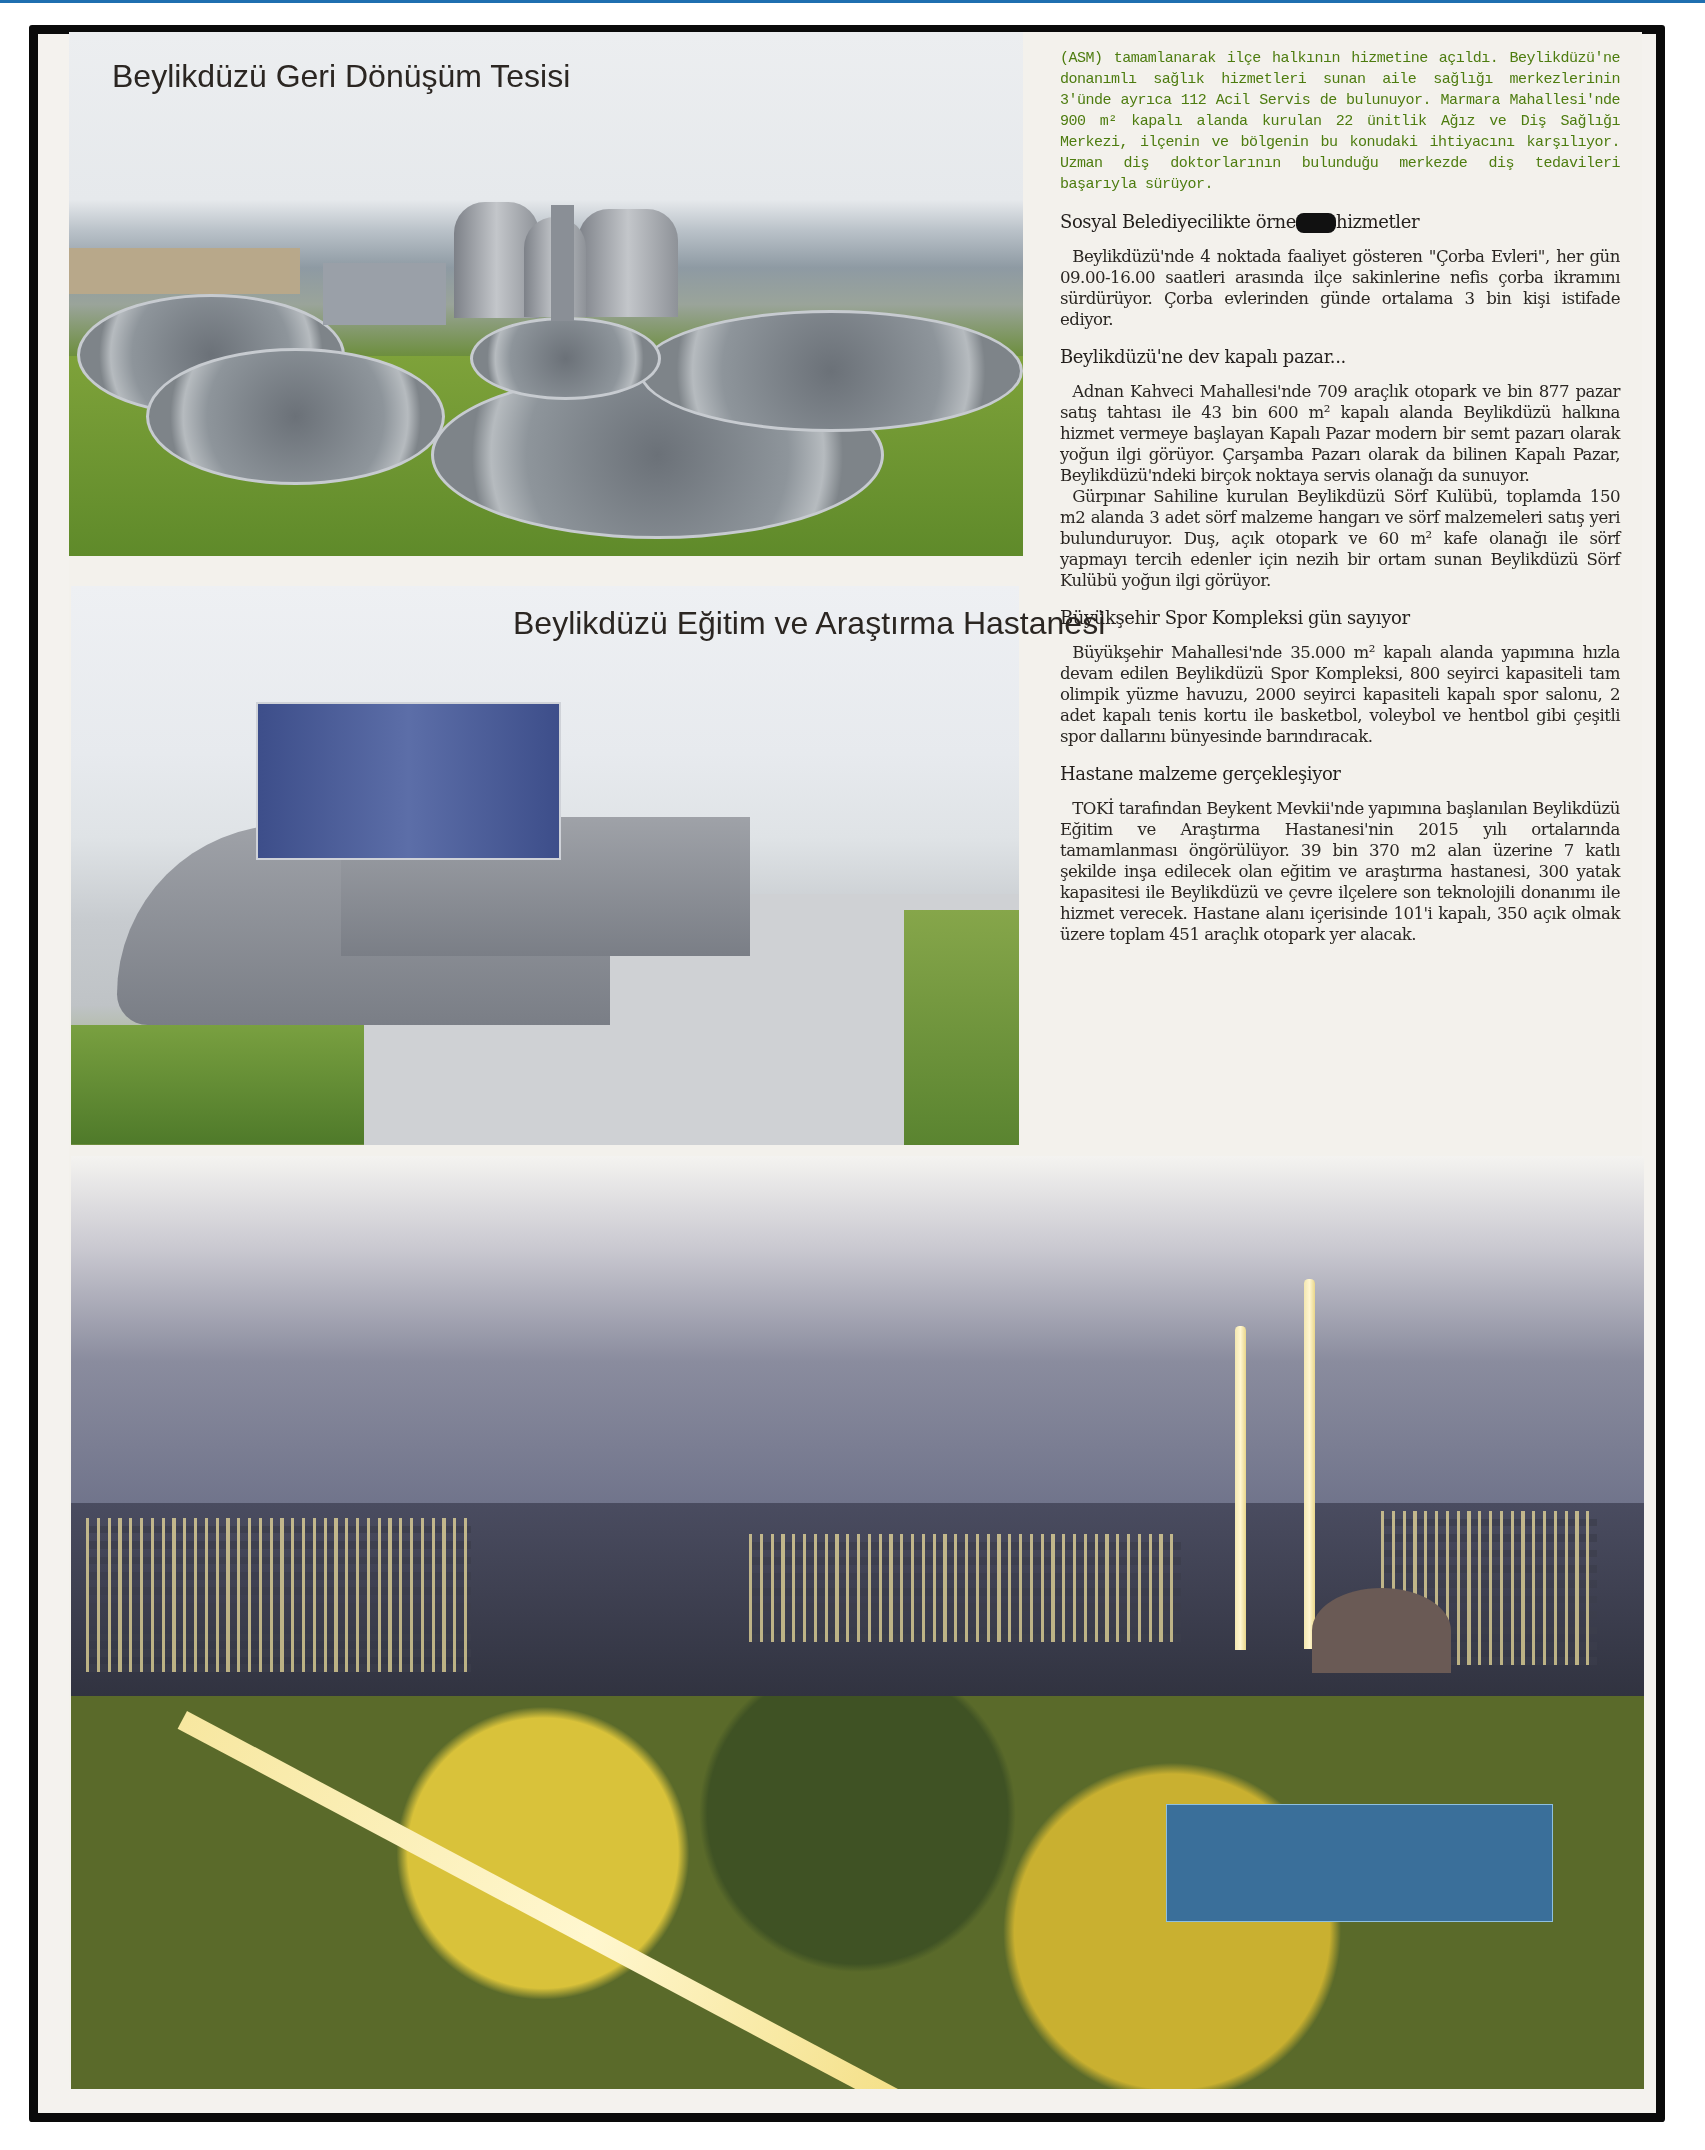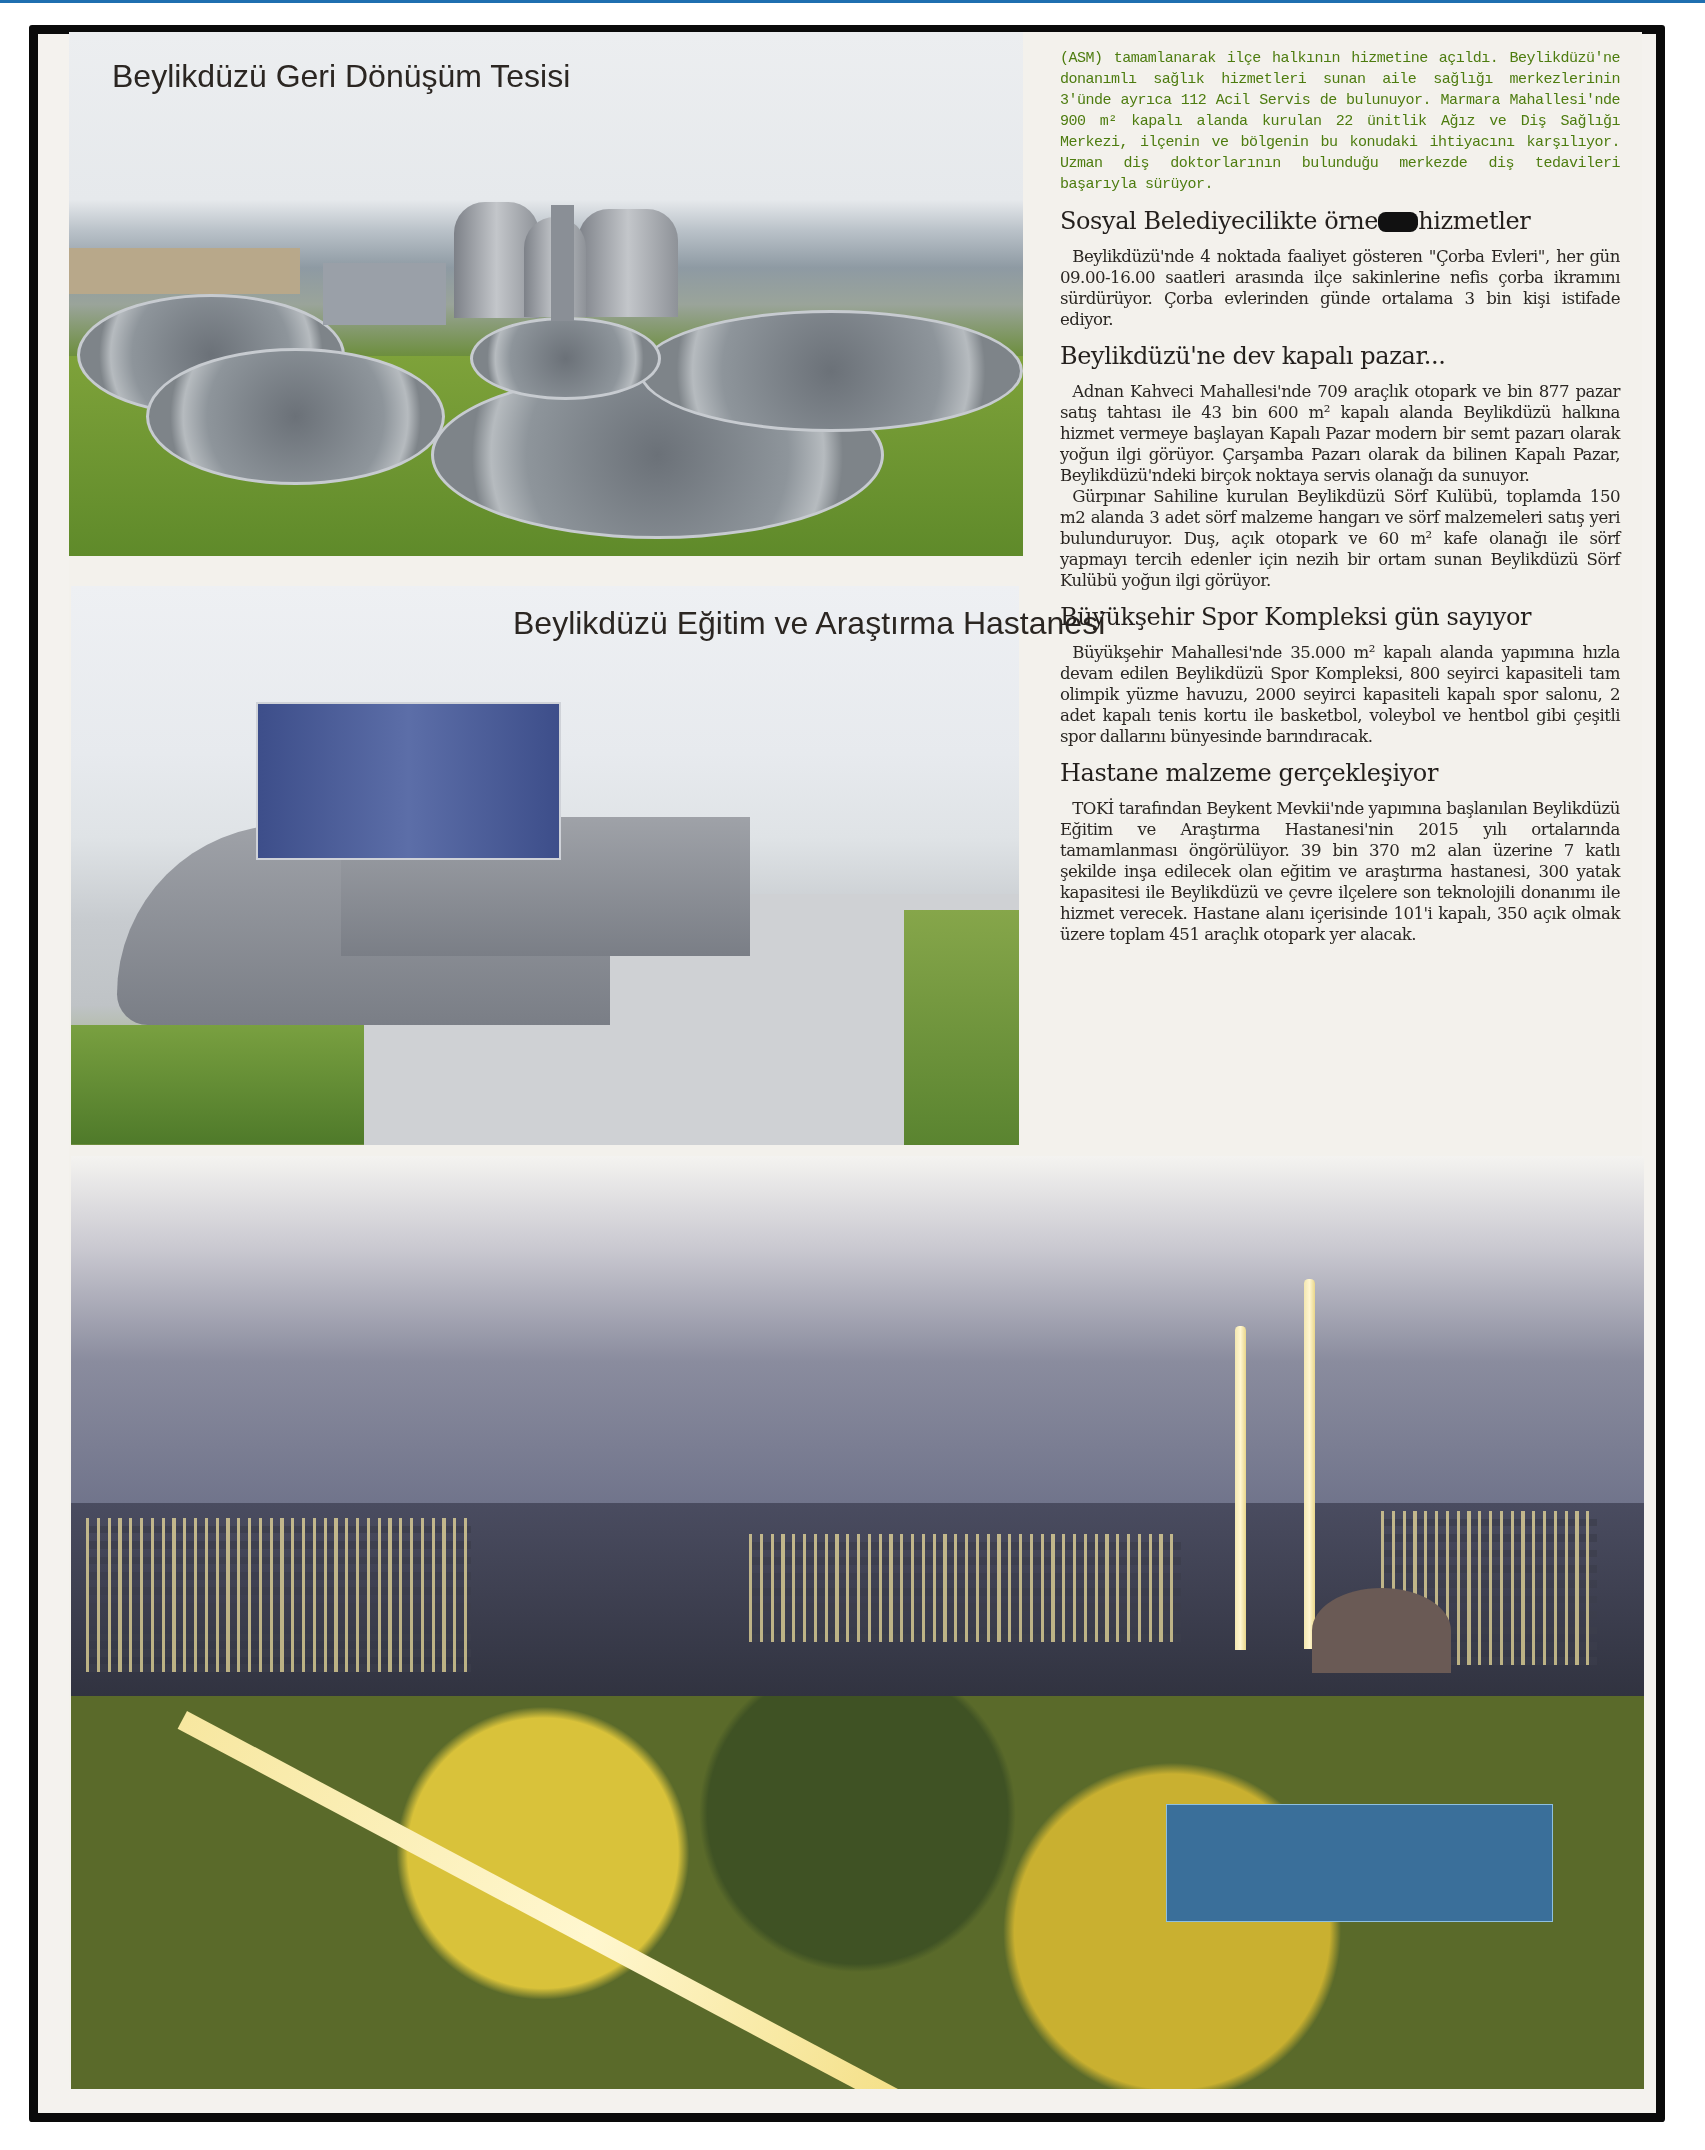--- a/index.html
+++ b/index.html
@@ -46,21 +46,21 @@
   .cap-hospital { left:513px; top:605px; }
 
   
   .column { position:absolute; left:1060px; top:48px; width:560px; }
   .lead {
     font-family:Liberation Mono, monospace; font-size:15px; line-height:21px; text-align:justify;
     color:#4d7c0f; margin:0; letter-spacing:-0.5px;
   }
   .section { margin:0; }
   .section h2 {
-    font-family:"DejaVu Serif", serif; font-weight:normal; font-size:24px; line-height:31px;
+    font-family:"DejaVu Serif", serif; font-weight:normal; font-size:18px; line-height:31px;
     margin:10.8px 0 9.3px 0; color:#231f1c; letter-spacing:-0.4px; white-space:nowrap;
   }
   .section p {
     font-family:"DejaVu Serif", serif; font-size:16.6px; line-height:21px; text-align:justify;
     margin:0; text-indent:12.3px; letter-spacing:-0.5px;
   }
   .redaction { display:inline-block; width:40px; height:20px; background:#111; border-radius:7.7px; vertical-align:middle; }
 </style>
 </head>
 <body>

